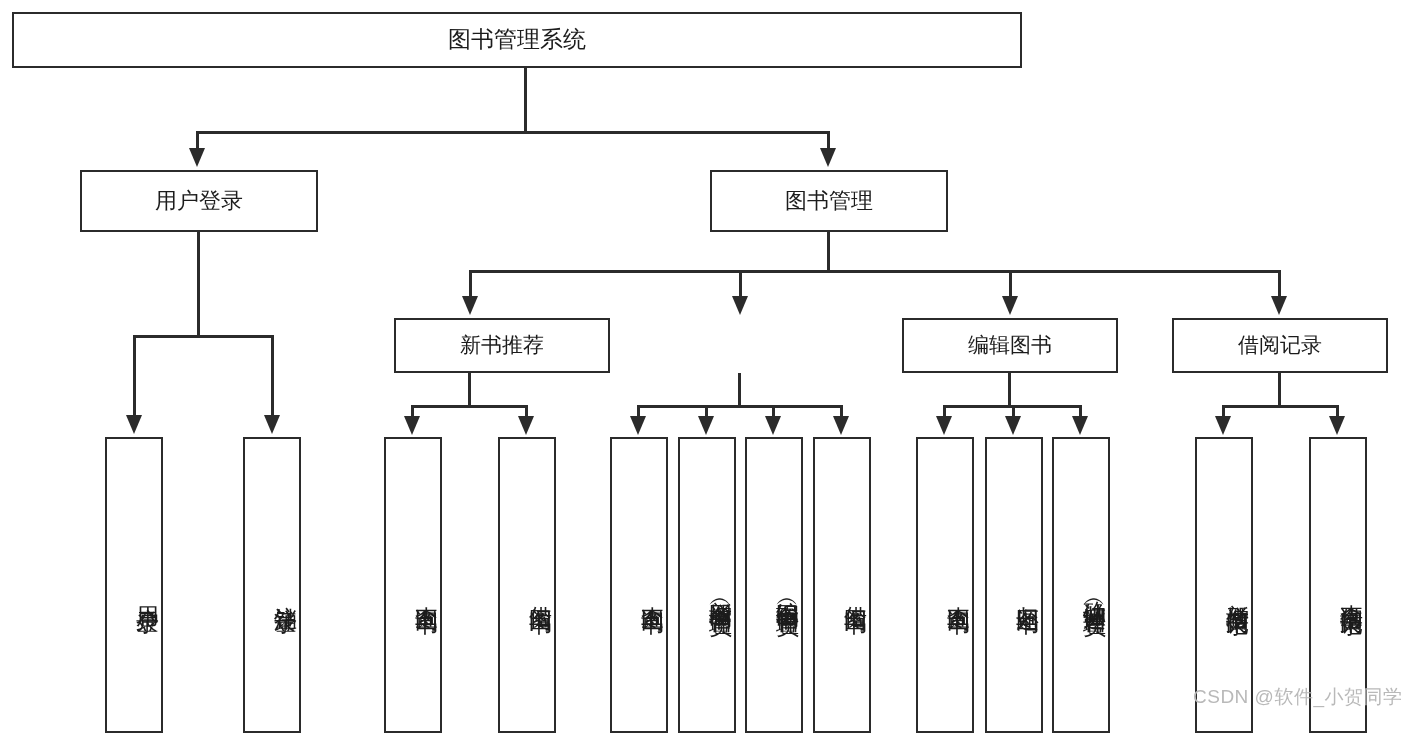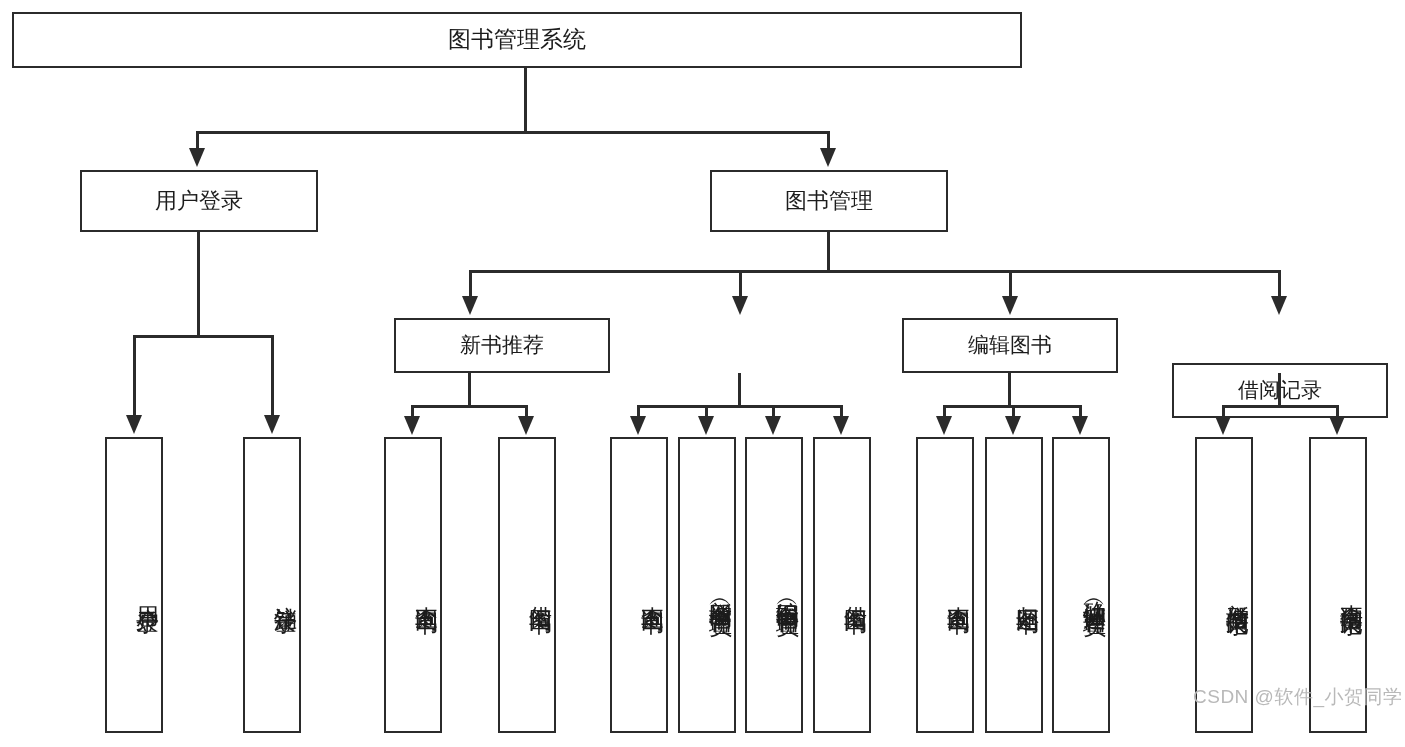--- a/index.html
+++ b/index.html
@@ -111,21 +111,21 @@
   <div class="arrow" style="left:1002px;top:296px;"></div>
   <div class="conn vline" style="left:1278px;top:270px;width:3px;height:28px;"></div>
   <div class="arrow" style="left:1271px;top:296px;"></div>
 
   <div class="node lvl3" style="left:362px;top:318px;width:216px;height:55px;margin-left:32px;">
     <span>新书推荐</span>
   </div>
   <div class="node lvl3" style="left:902px;top:318px;width:216px;height:55px;">
     <span>编辑图书</span>
   </div>
-  <div class="node lvl3" style="left:1172px;top:318px;width:216px;height:55px;margin-top:45px;">
+  <div class="node lvl3" style="left:1172px;top:318px;width:216px;height:55px;">
     <span>借阅记录</span>
   </div>
 
   <div class="conn vline" style="left:468px;top:373px;width:3px;height:32px;"></div>
   <div class="conn hline" style="left:411px;top:405px;width:117px;height:3px;"></div>
   <div class="conn vline" style="left:411px;top:405px;width:3px;height:14px;"></div>
   <div class="arrow" style="left:404px;top:416px;"></div>
   <div class="conn vline" style="left:525px;top:405px;width:3px;height:14px;"></div>
   <div class="arrow" style="left:518px;top:416px;"></div>
 

